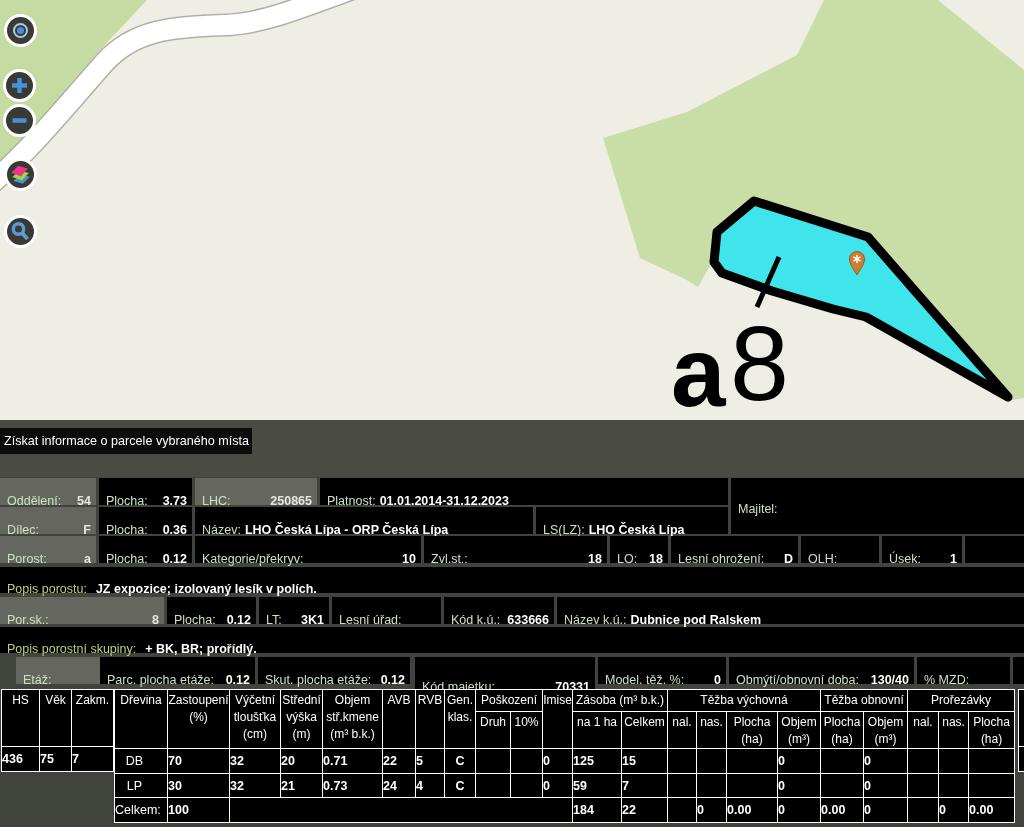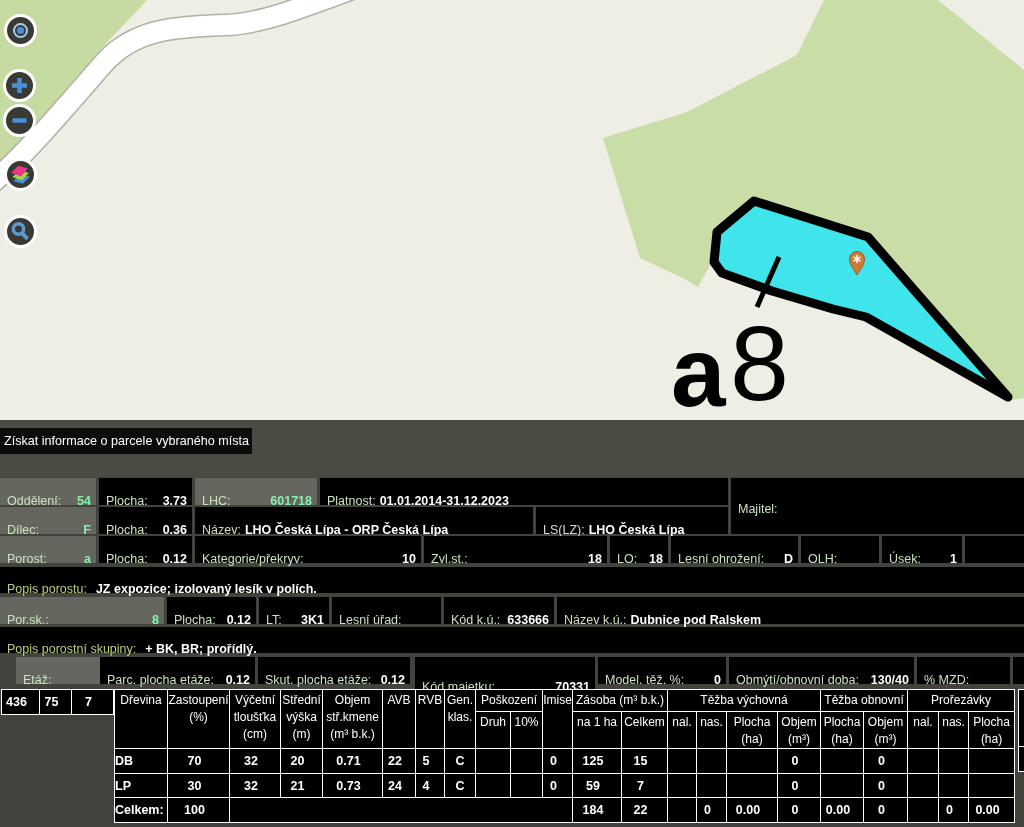--- a/index.html
+++ b/index.html
@@ -7,27 +7,27 @@
   #map{position:absolute;left:0;top:0;width:1024px;height:420px}
   .btn{position:absolute;border-radius:50%;background:#393a33;border:3px solid #fff;box-sizing:border-box}
   .tooltip{position:absolute;left:0;top:428px;width:252px;height:26px;background:#0c0c0c;color:#fff;font-size:12.6px;line-height:26px;padding-left:4px;box-sizing:border-box;white-space:nowrap}
   .cell{position:absolute;box-sizing:border-box;font-size:12.5px;display:flex;align-items:center;padding:18px 5px 0 7px;white-space:nowrap}
   .g{background:#000000}
   .y{background:#636158;background:#65665e}
   .cell .lab{color:#cbe2c0}
   .cell .val{color:#fff;font-weight:bold}
   .cell .vr{margin-left:auto}
   .cell .vl{margin-left:4px}
-  .cell .yv{color:#86efac;font-weight:bold}
+  .cell .yv{color:#e5e5e5;font-weight:bold}
   .plab{color:#bccf79}
   table{border-collapse:collapse;table-layout:fixed;position:absolute;font-size:12.5px;color:#fff}
   td,th{border:1px solid #fff;padding:0;font-weight:normal;overflow:hidden}
   th{vertical-align:top;padding-top:2px;font-size:12px;line-height:17px}
-  td.v{font-weight:bold;text-align:center;padding-right:8px}
-  td.l{font-weight:bold;text-align:left;padding-right:13px}
+  td.v{font-weight:bold;text-align:left;padding-right:8px}
+  td.l{font-weight:normal;text-align:center;padding-right:13px}
 </style>
 </head>
 <body>
 <svg id="map" viewBox="0 0 1024 420" xmlns="http://www.w3.org/2000/svg">
   <rect width="1024" height="420" fill="#efeee4"></rect>
   <polygon points="0,0 147,0 100,50 55,105 0,170" fill="#c6dba2"></polygon>
   <path d="M824,0 L938,0 L1024,70 L1024,398 L1005,401 L912,295 L866,240 L754,202 L716,229 L712,262 L698,287 L685,279 L640,258 L603,138 L687,112 L797,55 Z" fill="#c9dda7"></path>
   <path id="road" d="M-8,183 C 30,150 68,104 104,63 C 136,27 180,27 225,25 C 258,24 288,13 360,-14" stroke="#b0b0a6" stroke-width="23" fill="none"></path>
   <path d="M-8,183 C 30,150 68,104 104,63 C 136,27 180,27 225,25 C 258,24 288,13 360,-14" stroke="#ffffff" stroke-width="20" fill="none"></path>
   <path d="M754,201 L868,237 L915,291 L1008,397 L866,317 L833,309 L772,291 L722,273 L714,262 L717,232 Z" fill="#3fe5ea" stroke="#000" stroke-width="9" stroke-linejoin="round"></path>
@@ -82,21 +82,21 @@
 <div class="cell y" style="left:0;top:478px;width:96px;height:27px">
     <span class="lab">Oddělení:</span>
     <span class="yv vr">54</span>
   </div>
 <div class="cell g" style="left:99px;top:478px;width:93px;height:27px">
     <span class="lab">Plocha:</span>
     <span class="val vr">3.73</span>
   </div>
 <div class="cell y" style="left:195px;top:478px;width:122px;height:27px">
     <span class="lab">LHC:</span>
-    <span class="yv vr">601718</span>
+    <span class="yv vr">250865</span>
   </div>
 <div class="cell g" style="left:320px;top:478px;width:408px;height:27px">
     <span class="lab">Platnost:</span>
     <span class="val vl">01.01.2014-31.12.2023</span>
   </div>
 <div class="cell g" style="left:731px;top:478px;width:293px;height:56px;align-items:flex-start">
     <span class="lab" style="margin-top:6px">Majitel:</span>
   </div>
 
 <div class="cell y" style="left:0;top:507px;width:96px;height:27px">
@@ -212,20 +212,25 @@
   </div>
 <div class="cell g" style="left:1013px;top:657px;width:11px;height:27px"></div>
 
 <table style="left:1px;top:689px;width:112px" class="g">
  <colgroup>
       <col style="width:38px">
       <col style="width:32px">
       <col style="width:42px">
     </colgroup>
  <tbody>
+      <tr style="height:57px">
+        <th>HS</th>
+        <th>Věk</th>
+        <th>Zakm.</th>
+      </tr>
  <tr style="height:25px">
         <td class="v">436</td>
         <td class="v">75</td>
         <td class="v">7</td>
       </tr>
 </tbody>
   </table>
 <table style="left:114px;top:689px;width:900px" class="g">
  <colgroup>
   <col style="width:53px">

